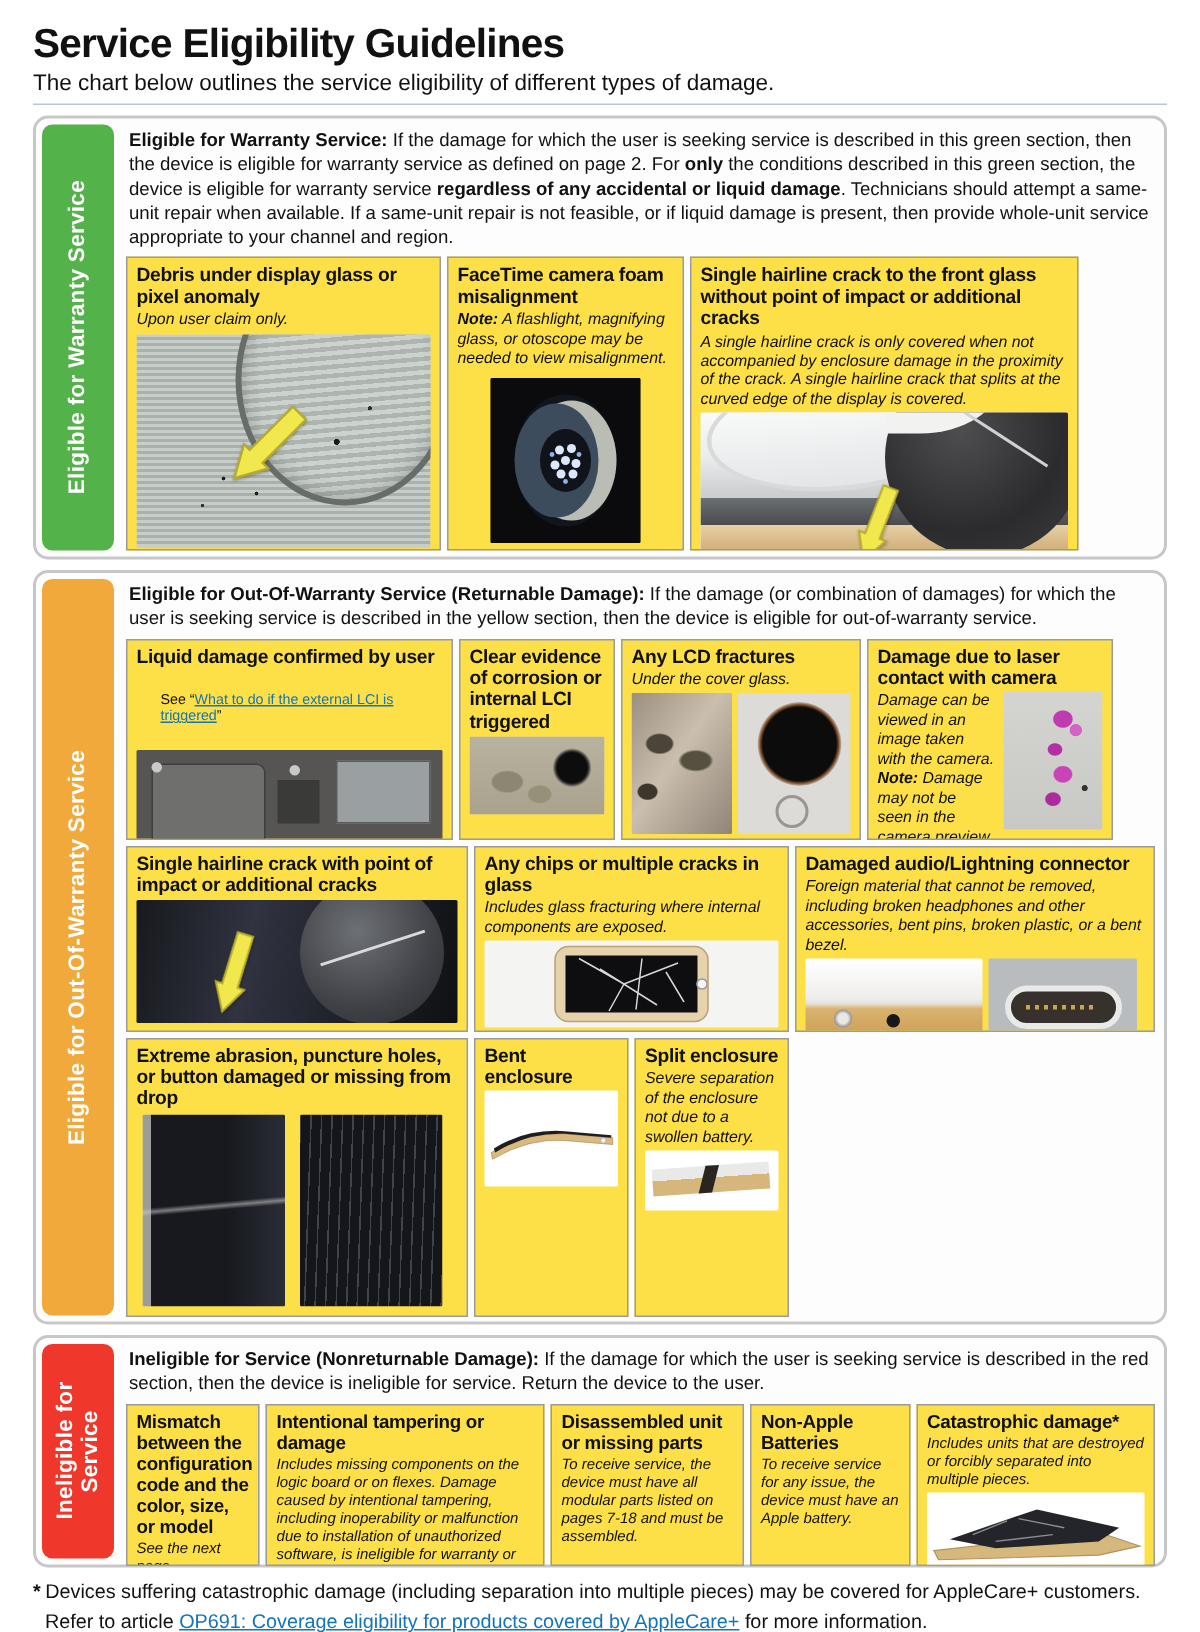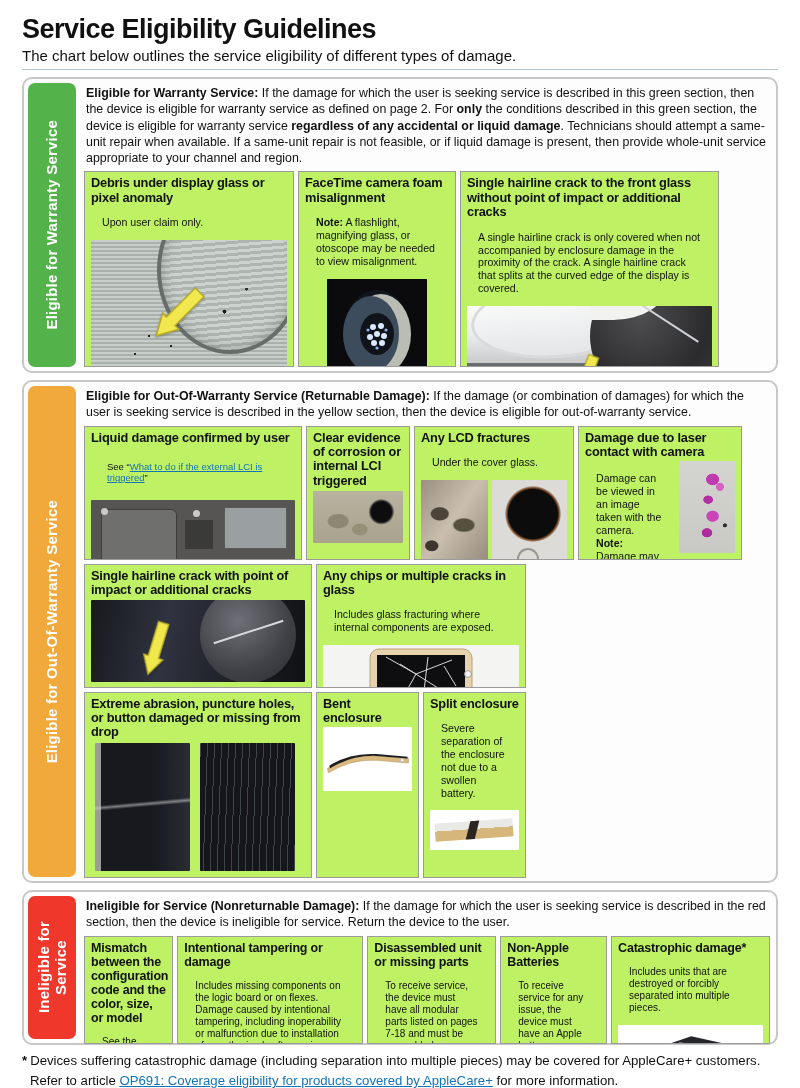--- a/index.html
+++ b/index.html
@@ -17,23 +17,23 @@
   .tab{position:absolute;left:4px;top:4px;bottom:4px;width:48px;border-radius:7px;display:flex;align-items:center;justify-content:center;overflow:hidden;}
   .tab-green{background:var(--green,#54b24a);}
   .tab-yellow{background:var(--yellow,#f2a93c);}
   .tab-red{background:var(--red,#ef382b);}
   .tab span{writing-mode:vertical-rl;transform:rotate(180deg);color:#fff;font-weight:700;font-size:15px;line-height:1.1;text-align:center;letter-spacing:.2px;max-height:100%;}
   .sec-head{font-size:12.4px;line-height:1.31;margin:1px 2px 5px;}
 
   
   .row{display:flex;gap:4px;margin-bottom:4px;}
   .row:last-child{margin-bottom:0;}
-  .cell{box-sizing:border-box;border:1px solid #9b9b9b;background:#bef264;padding:3px 6px 4px;overflow:hidden;position:relative;}
+  .cell{box-sizing:border-box;border:1px solid #9b9b9b;background:#fde047;padding:3px 6px 4px;overflow:hidden;position:relative;}
   .cell h3{font-size:12.8px;line-height:1.13;margin:1px 0 2px;letter-spacing:-.2px;}
-  .small{font-size:10.6px;line-height:1.22;margin:11px;}
+  .small{font-size:10.6px;line-height:1.22;margin:0;font-style:italic;}
   .tiny{font-size:9.5px;line-height:1.2;margin:16px;}
   a.doclink{color:var(--link,#1374b8);text-decoration:underline;cursor:pointer;}
   .stack{display:flex;flex-direction:row;gap:4px;}
 
   
   .g-cell{height:196px;}
   .gw1{width:210px;} .gw2{width:158px;} .gw3{width:259px;}
   .y-r1 .cell{height:134px;}
   .yw1{width:218px;} .yw2{width:104px;} .yw3{width:160px;} .yw4{width:164px;}
   .y-r2 .cell{height:124px;}
@@ -274,20 +274,28 @@
         <p class="small">Includes glass fracturing where internal components are exposed.</p>
         <div class="ph art-chips">
           <svg viewBox="0 0 130 56" width="130" height="56">
             <rect x="14" y="3" rx="9" width="102" height="50" fill="#e6d3ae" stroke="#b9a172"></rect>
             <rect x="21" y="9" width="88" height="38" fill="#0e0e10"></rect>
             <path d="M30,11 L60,28 M60,28 L50,46 M60,28 L96,14 M44,18 L82,42 M72,11 L68,45 M88,20 L100,40" stroke="#d8d8d8" stroke-width="1" fill="none"></path>
             <circle cx="112" cy="28" r="3.4" fill="#f4f4f2" stroke="#9a9a98"></circle>
           </svg>
         </div>
       </div>
+      <div class="cell yc">
+        <h3>Damaged audio/Lightning connector</h3>
+        <p class="small">Foreign material that cannot be removed, including broken headphones and other accessories, bent pins, broken plastic, or a bent bezel.</p>
+        <div class="art-audio">
+          <div class="ph audio-a"></div>
+          <div class="ph audio-b"></div>
+        </div>
+      </div>
     </div>
 
     <div class="row y-r3">
       <div class="cell ya">
         <h3>Extreme abrasion, puncture holes, or button damaged or missing from drop</h3>
         <div class="art-abrasion">
           <div class="ph abr-a"></div>
           <div class="ph abr-b"></div>
         </div>
       </div>

